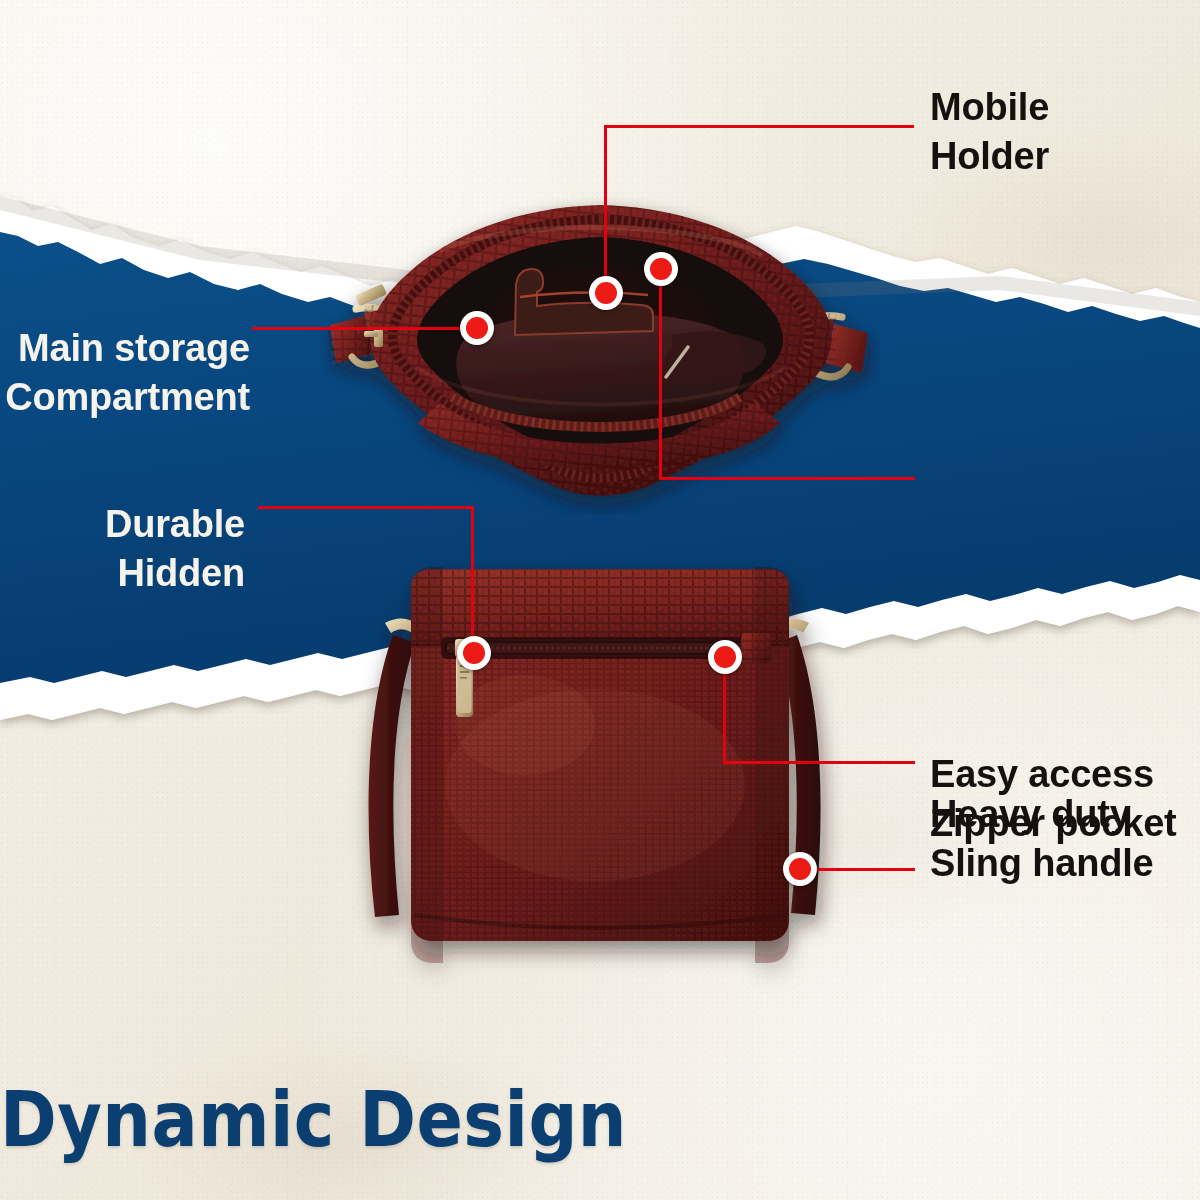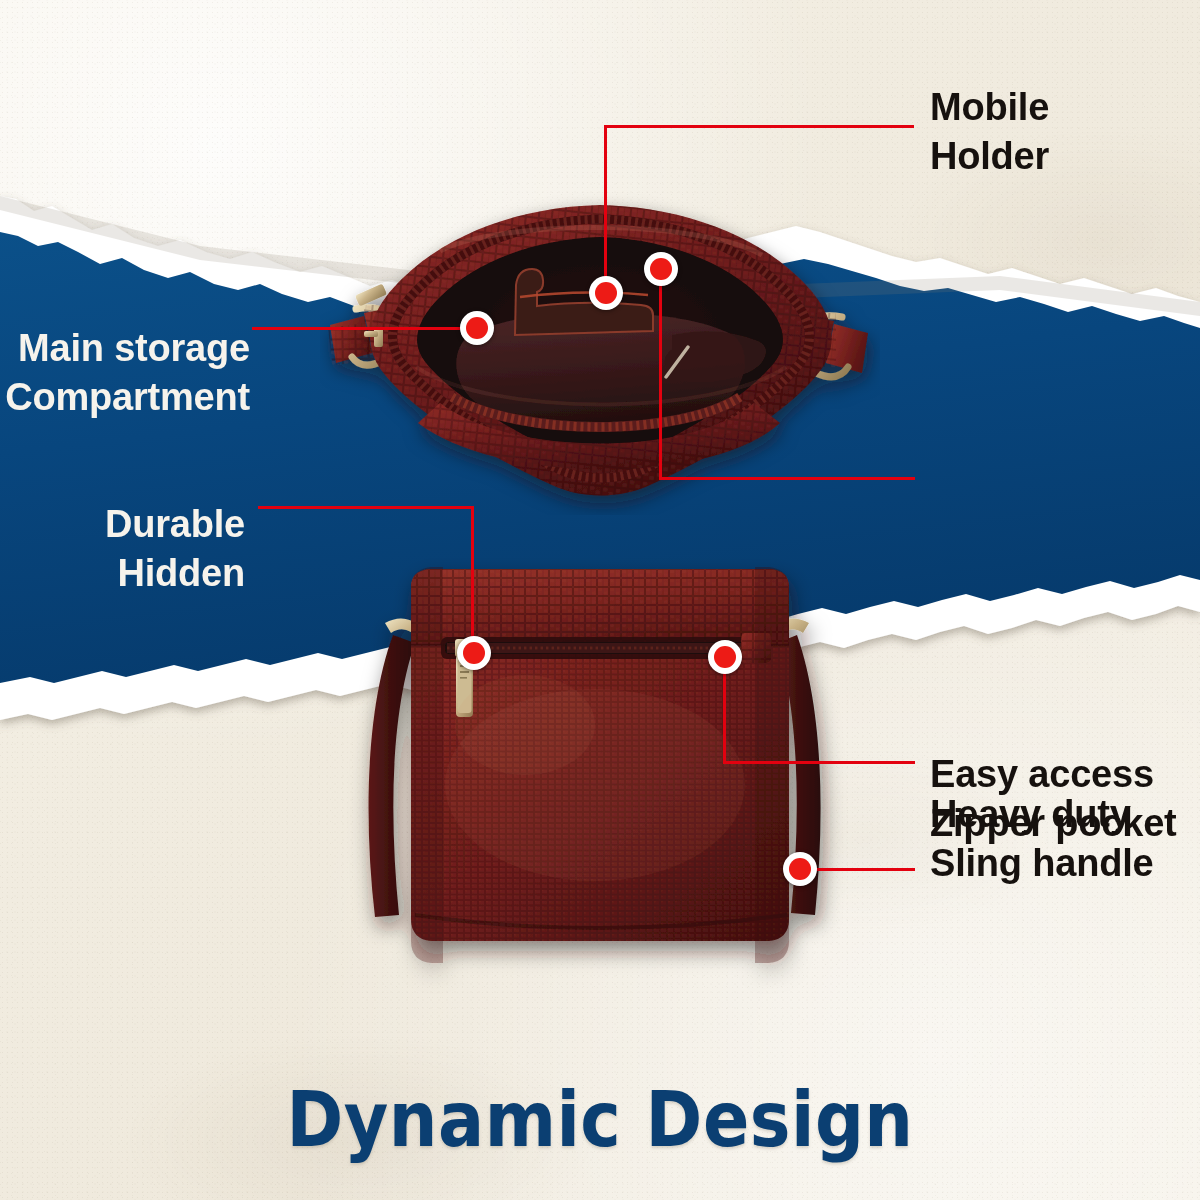--- a/index.html
+++ b/index.html
@@ -87,21 +87,20 @@
   }
   .label.dark { color:#16110e; }
   .label.light { color:#f6f3ec;margin-top:29px; }
   .label.right { text-align:right; }
 
   
   .title {
     position:absolute;
     left:0; right:0;
     top:1075px;
-    text-align:center;
     color:#0b3f72;
     font-family:"DejaVu Sans Condensed","Liberation Sans Narrow","Liberation Sans",sans-serif;
     font-weight:bold;
     font-size:76px;
     letter-spacing:0.5px;
     text-shadow:0 2px 3px rgba(120,110,90,.25);
   }
 </style>
 </head>
 <body>

